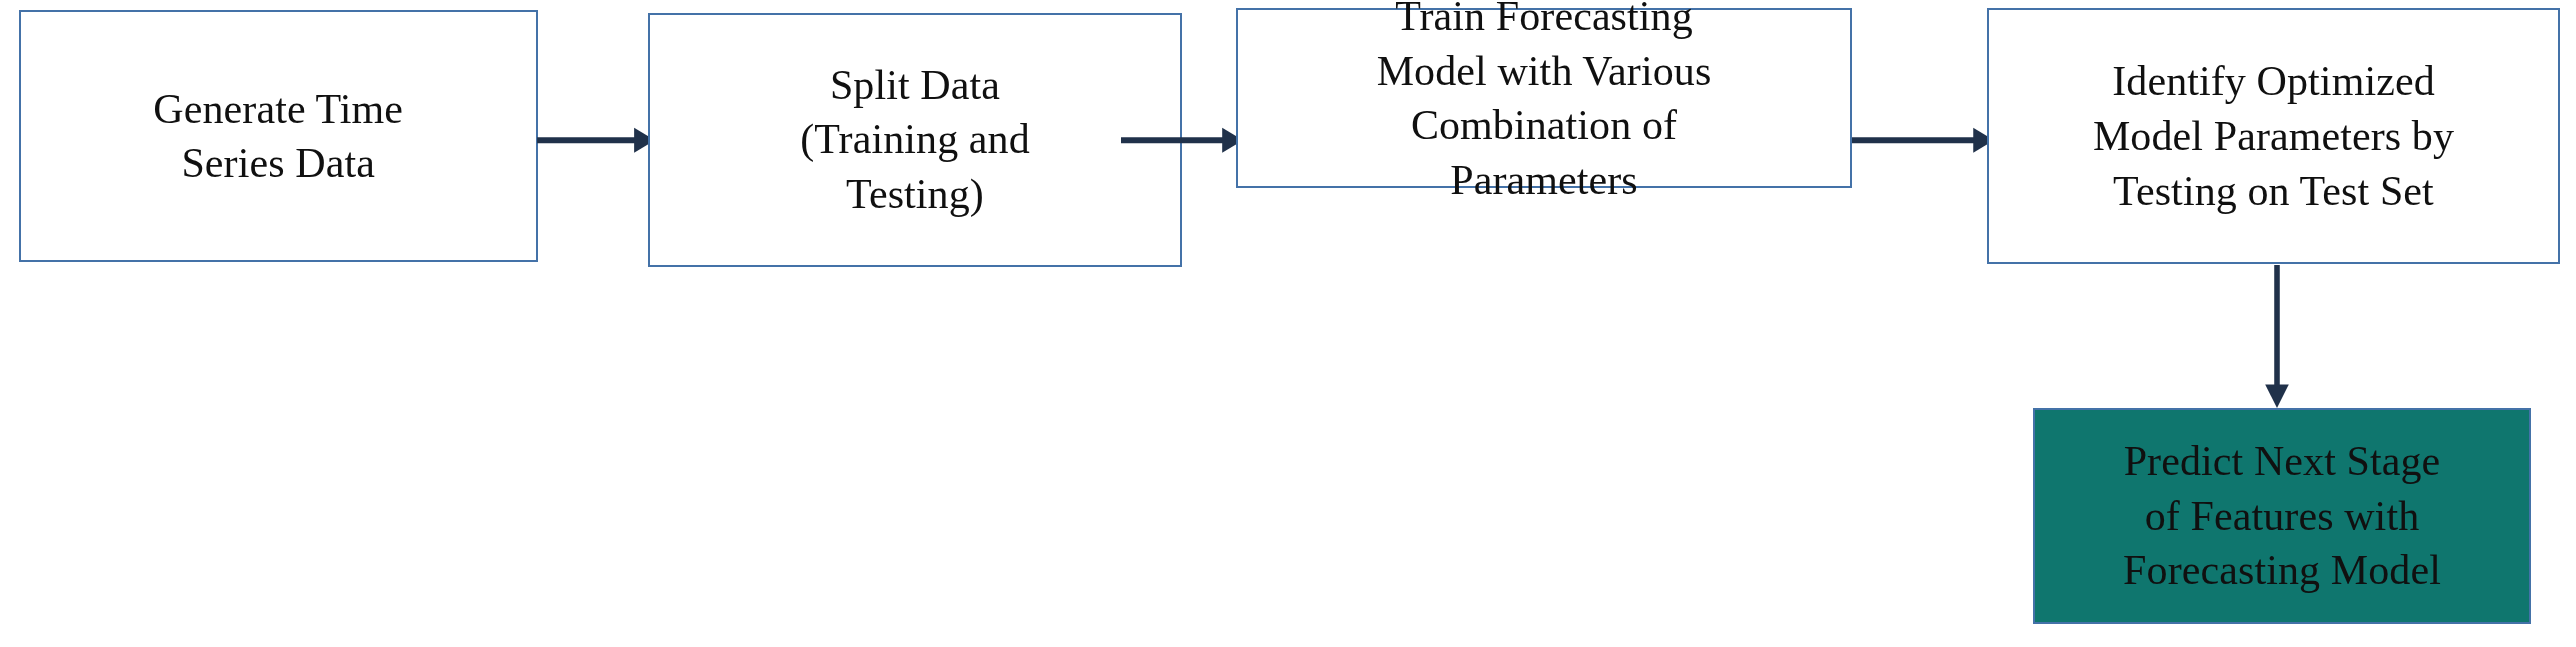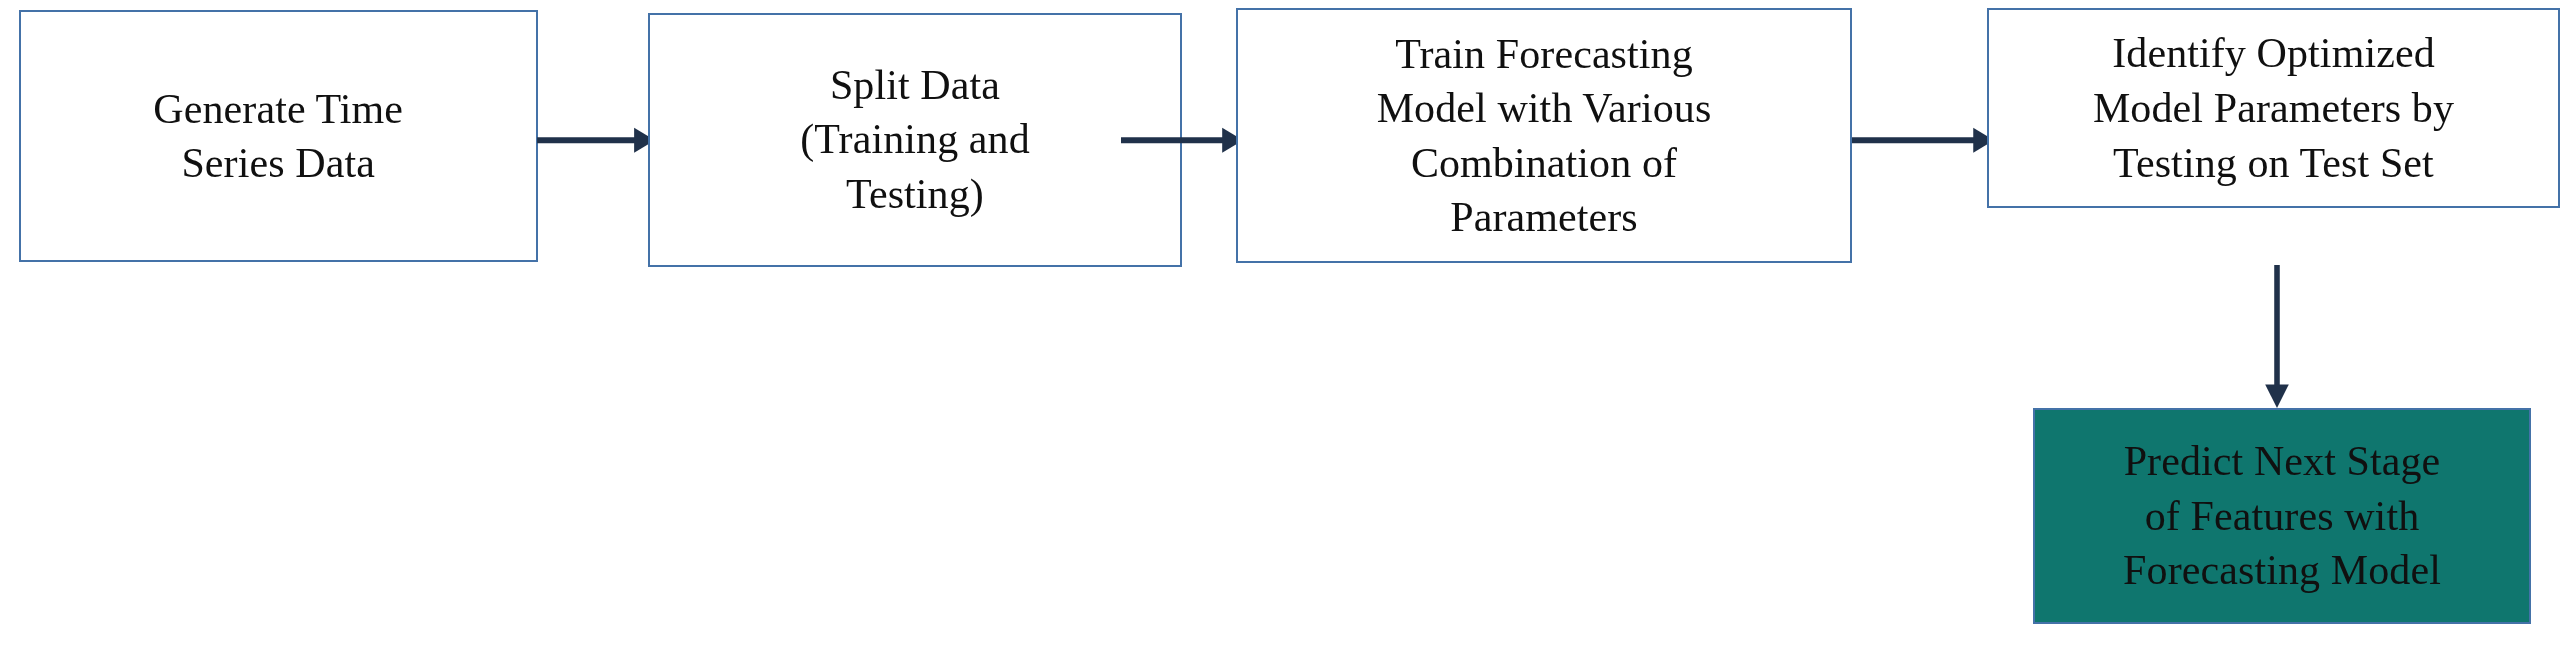--- a/index.html
+++ b/index.html
@@ -41,22 +41,22 @@
   }
 
   .connector {
     position: absolute;
   }
   .connector svg { display: block; overflow: visible; }
 
   
   #node-generate      { left: 18.7px;   top: 10.4px;  width: 519px; height: 252px; }
   #node-split         { left: 648px;  top: 12.5px;  width: 534px; height: 254px; }
-  #node-train         { left: 1236px; top: 8.3px;  width: 616px; height: 255px; }
-  #node-identify      { left: 1987px; top: 8.3px;  width: 573px; height: 200px; }
+  #node-train         { left: 1236px; top: 8.3px;  width: 616px; height: 180px; }
+  #node-identify      { left: 1987px; top: 8.3px;  width: 573px; height: 256px; }
   #node-predict       { left: 2033px; top: 408px; width: 498px; height: 216px; }
 
   
   #arrow-generate-to-split   { left: 537px;  top: 125px; width: 118px; height: 30.5px; }
   #arrow-split-to-train      { left: 1121px; top: 125px; width: 122px; height: 30.5px; }
   #arrow-train-to-identify   { left: 1852px; top: 125px; width: 142px; height: 30.5px; }
   #arrow-identify-to-predict { left: 2261px; top: 265px; width: 32px;  height: 143px; }
 </style>
 </head>
 <body>

